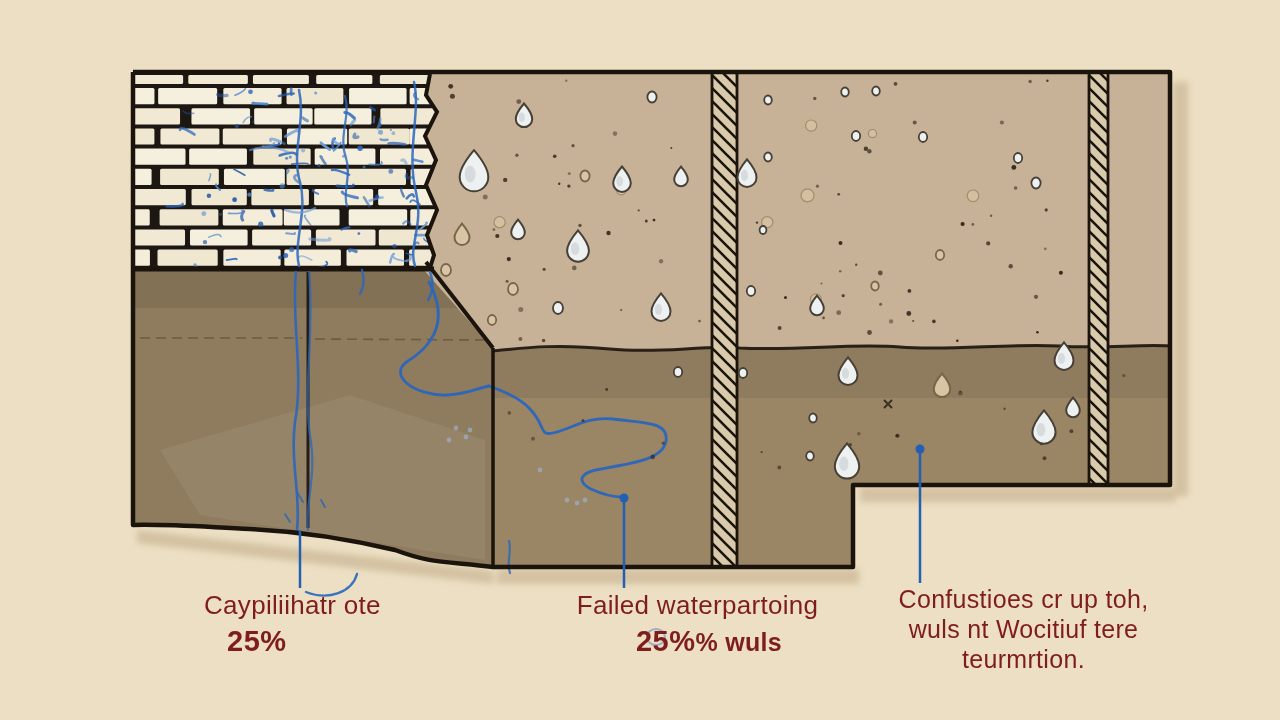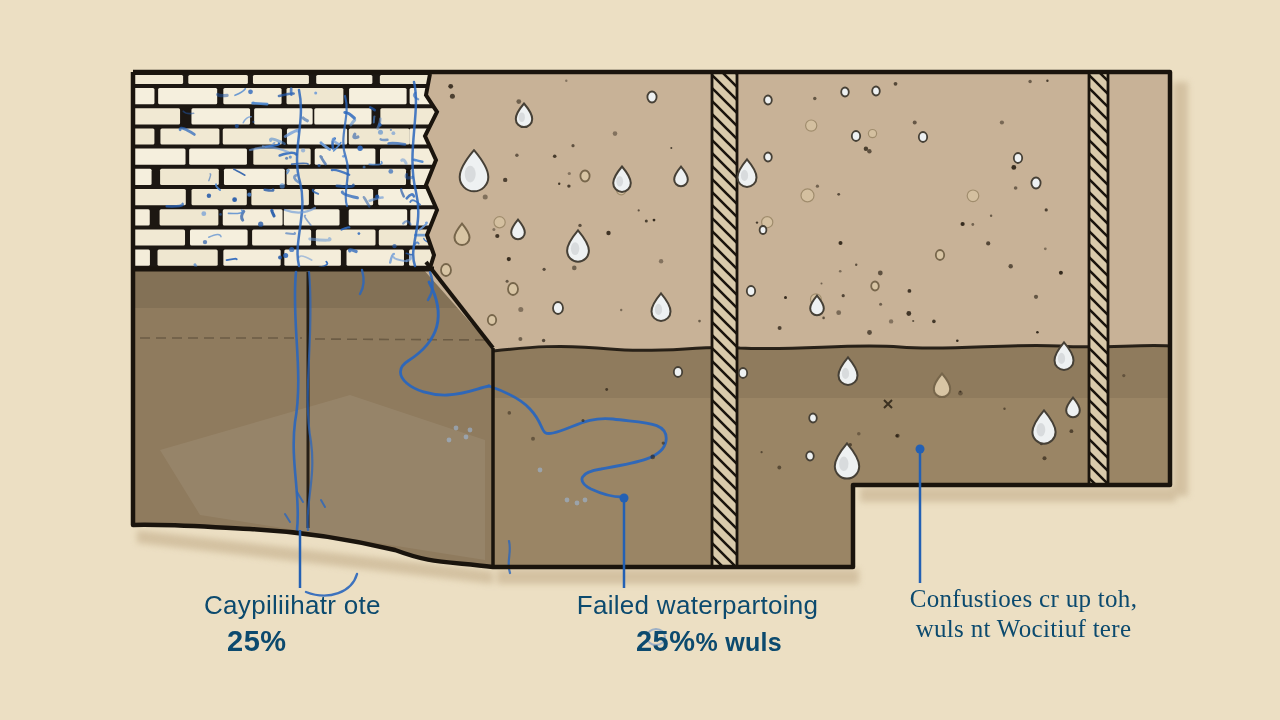--- a/index.html
+++ b/index.html
@@ -1,25 +1,25 @@
 <!DOCTYPE html>
 <html><head>
 <meta charset="utf-8">
 <style>
   html,body{margin:0;padding:0;width:1280px;height:720px;overflow:hidden;
     background:#ecdfc3;font-family:"Liberation Sans",sans-serif;}
   .stage{position:relative;width:1280px;height:720px;}
   #diagram{position:absolute;left:0;top:0;}
-  .label{position:absolute;color:#0c4a6e;}
+  .label{position:absolute;color:#7f1d1d;}
   .lbl-title{font-size:26px;letter-spacing:.3px;line-height:30px;}
   .lbl-value{font-size:29px;font-weight:bold;margin-top:5px;letter-spacing:.5px;margin-left:23px;}
   .lbl-suffix{font-size:25px;font-weight:bold;letter-spacing:.3px;}
   #label-capillary{left:204px;top:590px;text-align:left;}
   #label-waterproofing{left:545px;top:590px;width:305px;text-align:center;}
-  #label-condensation{left:876px;top:584px;width:295px;text-align:center;font-family:Liberation Serif, serif;}
+  #label-condensation{left:876px;top:584px;width:295px;text-align:center;}
   #label-condensation .lbl-line{font-size:25px;line-height:30px;letter-spacing:.3px;}
 </style>
 </head>
 <body>
 
 <div class="stage">
 
   <svg id="diagram" width="1280" height="720" viewBox="0 0 1280 720">
       <defs>
         <pattern id="hatch" width="13" height="13" patternUnits="userSpaceOnUse">
@@ -499,15 +499,16 @@
   </div>
 
   <div class="label" id="label-waterproofing">
     <div class="lbl-title">Failed waterpartoing</div>
     <div class="lbl-value"><span>25%</span><span class="lbl-suffix">% wuls</span></div>
   </div>
 
   <div class="label" id="label-condensation">
     <div class="lbl-line">Confustioes cr up toh,</div>
     <div class="lbl-line">wuls nt Wocitiuf tere</div>
+    <div class="lbl-line">teurmrtion.</div>
   </div>
 
 </div>
 
 </body></html>

